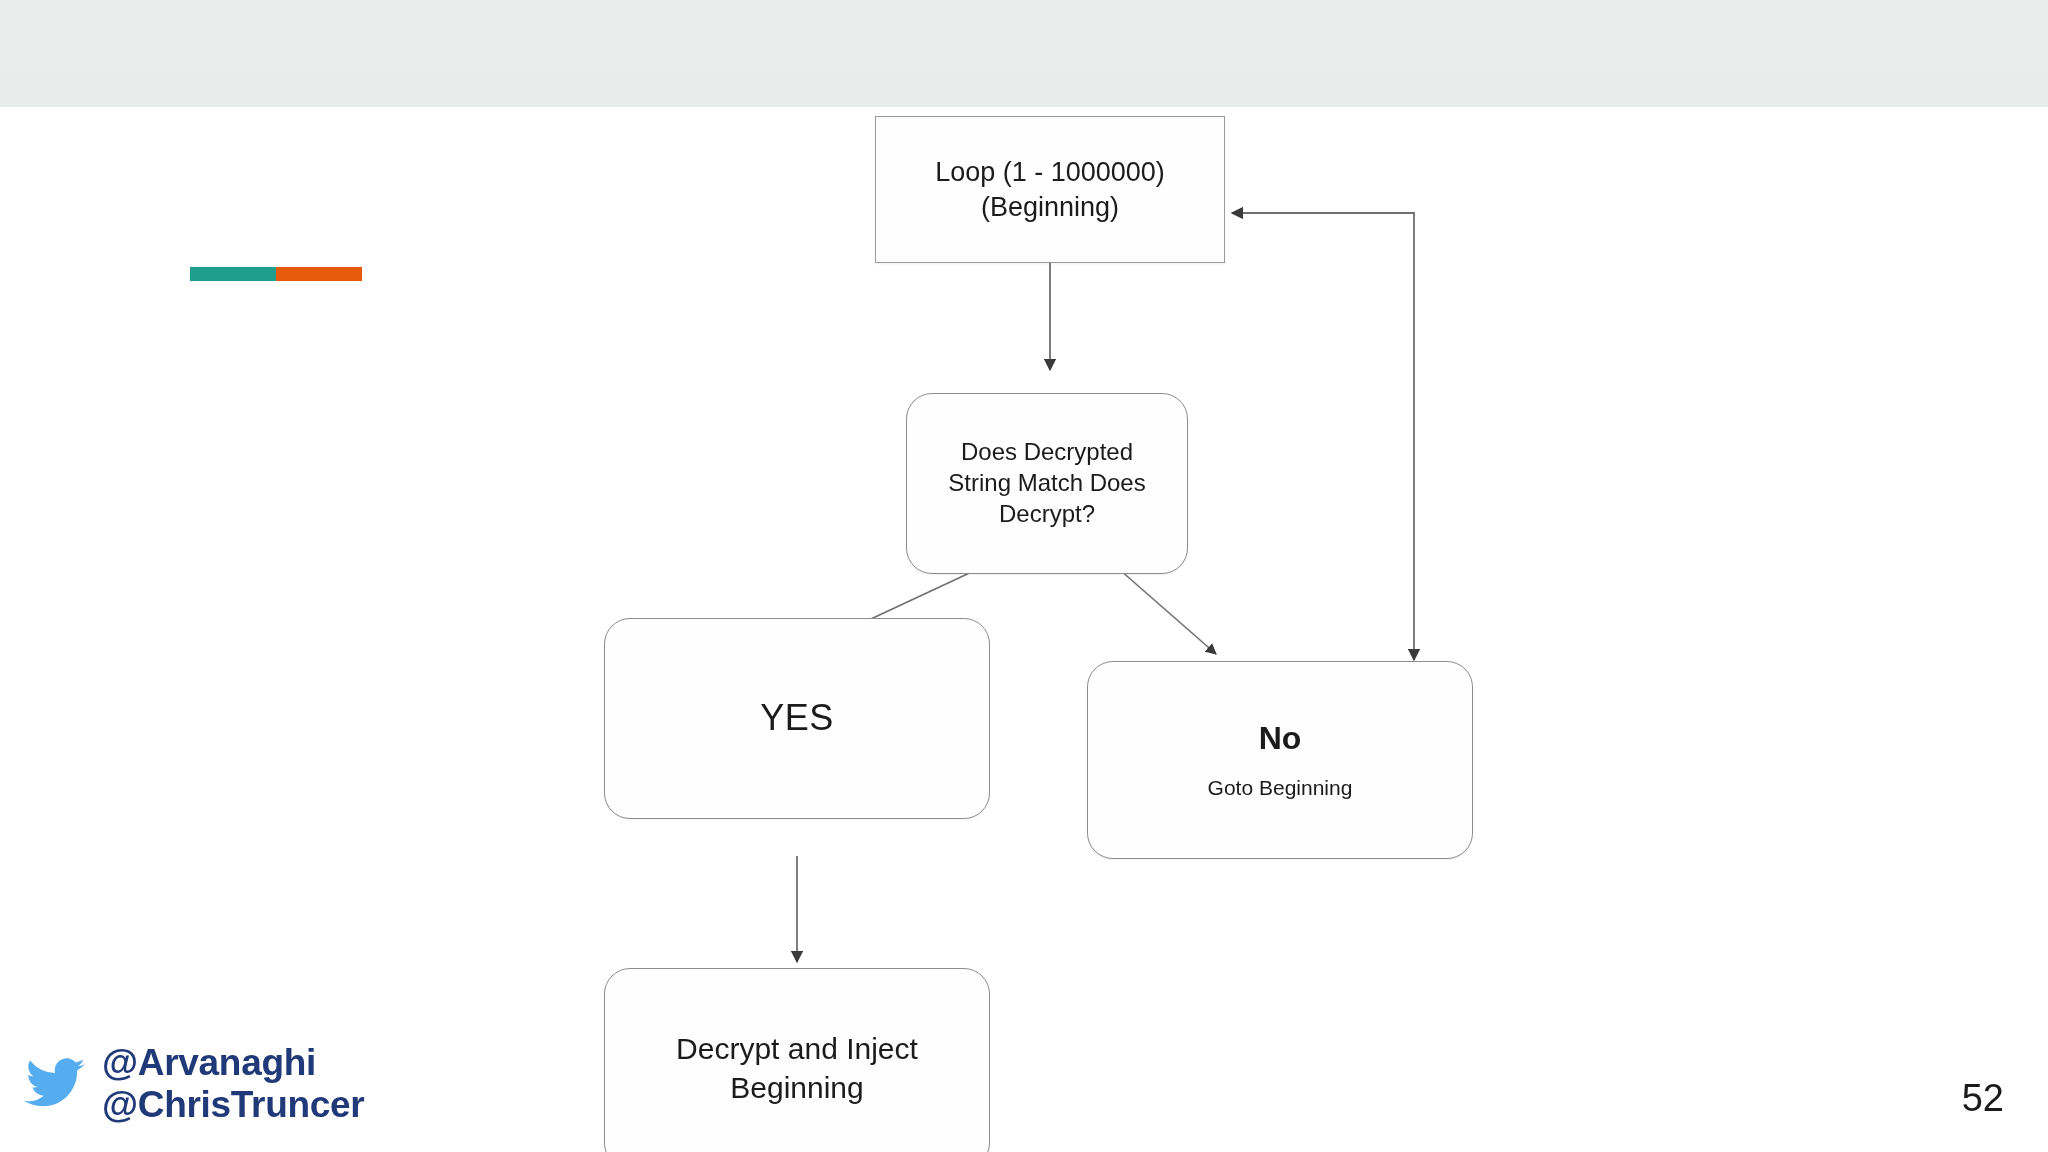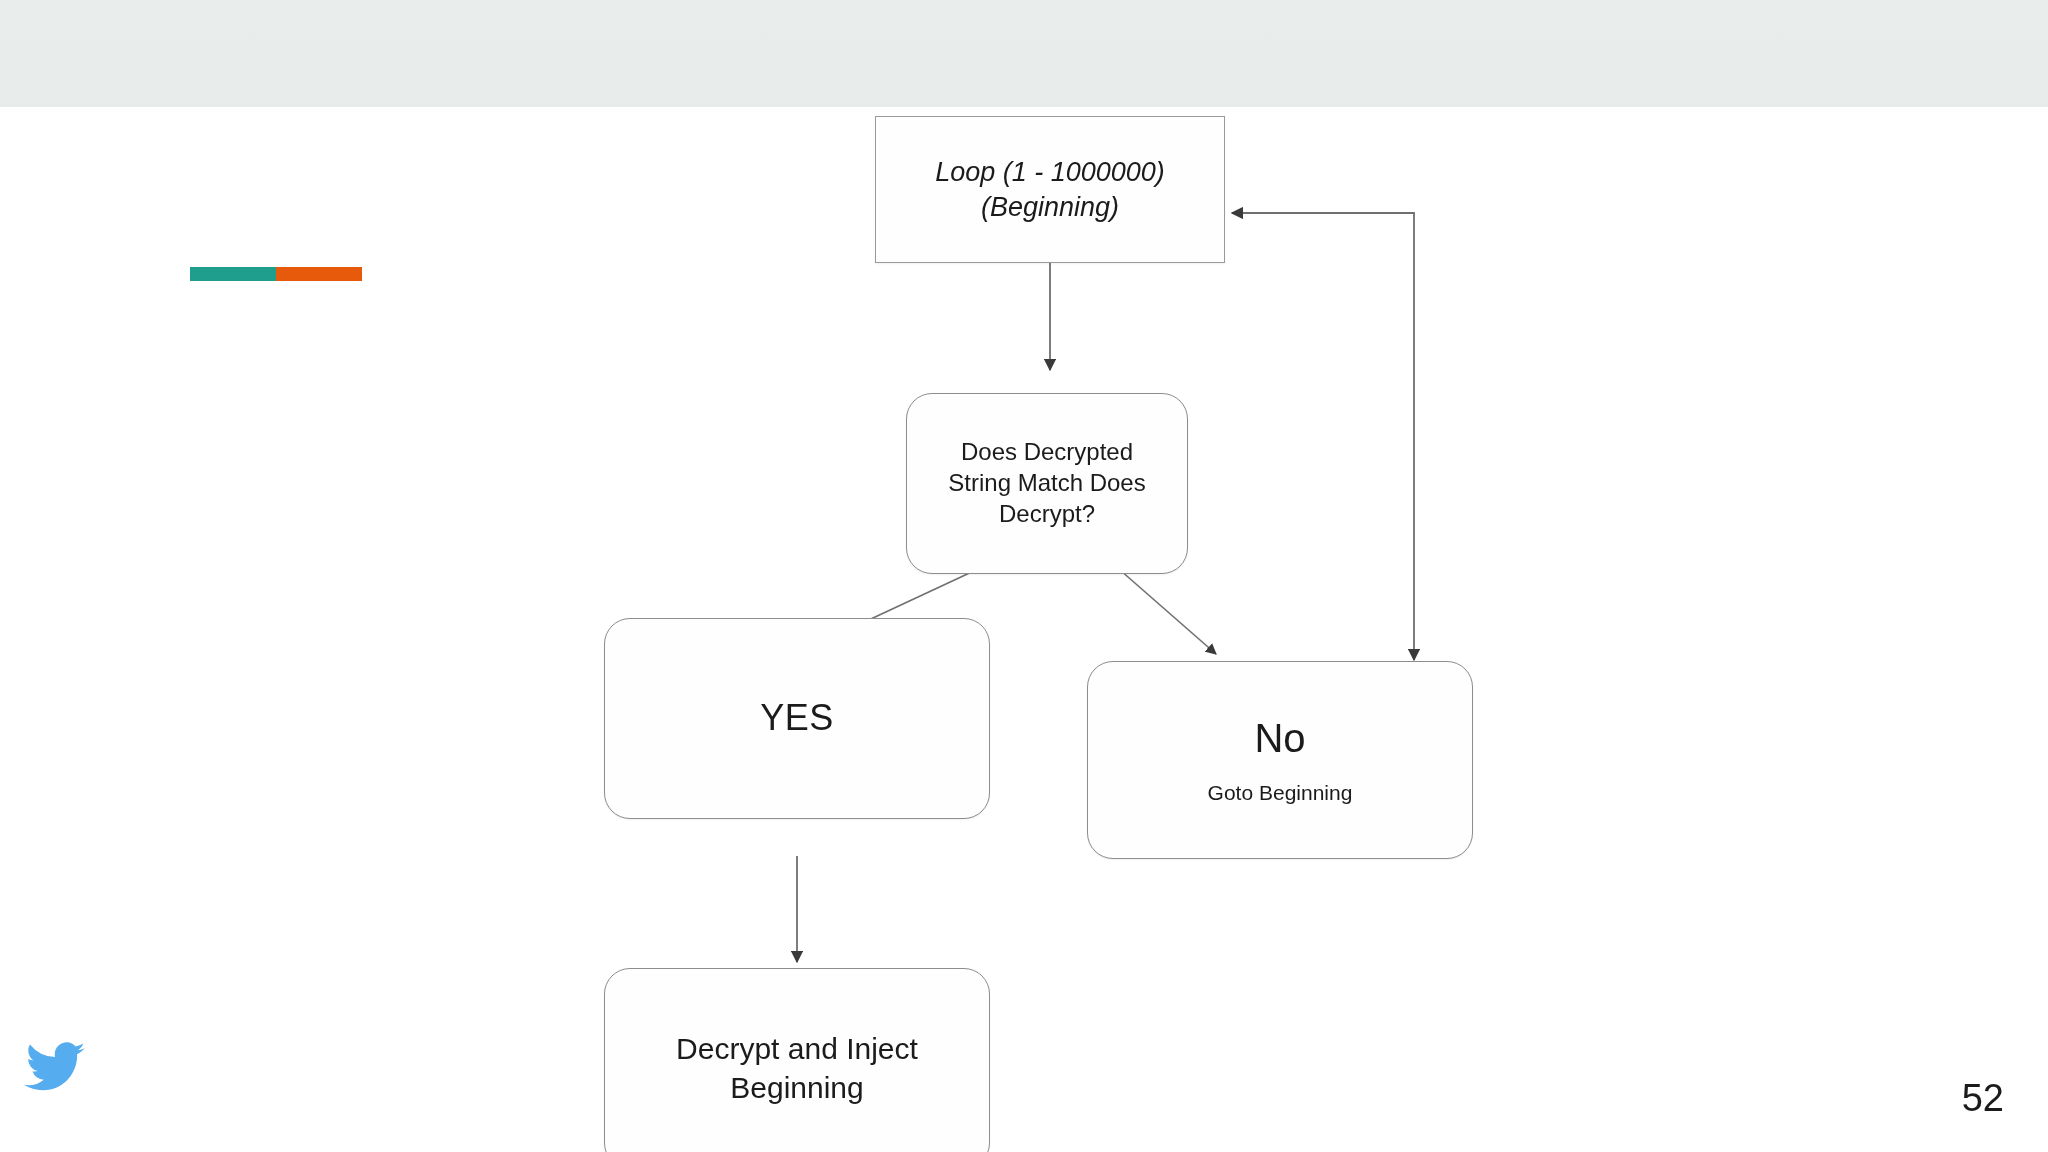--- a/index.html
+++ b/index.html
@@ -40,37 +40,37 @@
     text-align:center;
     line-height:1.28;
     box-shadow:0 1px 2px rgba(0,0,0,0.06);
   }
   .node.rounded { border-radius:26px; }
   .node .line { display:block; white-space:nowrap; }
 
   #node-loop {
     left:875px; top:116px; width:350px; height:147px;
     border-color:#9a9a9a;
-    font-size:27px; font-weight:400;font-style:italic;
+    font-size:27px; font-weight:400;
   }
   #node-decision {
     left:906px; top:376px; width:282px; height:181px;
     font-size:24px;
     margin-top:17px;
   }
   #node-decision .line { white-space:normal; }
   #node-yes {
     left:604px; top:618px; width:386px; height:201px;
     font-size:36px; letter-spacing:0.5px;
   }
   #node-no {
     left:1087px; top:661px; width:386px; height:198px;
     gap:16px;
   }
-  #node-no .no-main { font-size:40px; }
+  #node-no .no-main { font-size:32px;font-weight:bold; }
   #node-no .no-sub  { font-size:21px; }
   #node-decrypt {
     left:604px; top:968px; width:386px; height:201px;
     font-size:30px;
   }
 
   
   #twitter-block {
     position:absolute; left:24px; top:1042px;
     display:flex; align-items:center; gap:16px;
@@ -144,15 +144,19 @@
     <span class="line">Decrypt and Inject</span>
     <span class="line">Beginning</span>
   </div>
 
 </div>
 
 <div id="twitter-block">
   <svg id="twitter-bird" viewBox="0 0 24 20">
     <path fill="#55acee" d="M23.6 2.4a9.4 9.4 0 0 1-2.7.75A4.72 4.72 0 0 0 23 0.55a9.43 9.43 0 0 1-3 1.14A4.7 4.7 0 0 0 16.6 0a4.7 4.7 0 0 0-4.7 4.7c0 .37.04.73.12 1.07A13.33 13.33 0 0 1 2.3.86a4.7 4.7 0 0 0 1.45 6.27 4.66 4.66 0 0 1-2.13-.59v.06a4.7 4.7 0 0 0 3.77 4.6 4.7 4.7 0 0 1-2.12.08 4.7 4.7 0 0 0 4.39 3.26A9.43 9.43 0 0 1 0 16.5a13.3 13.3 0 0 0 7.2 2.11c8.64 0 13.37-7.16 13.37-13.37l-.02-.61A9.5 9.5 0 0 0 23.6 2.4z"></path>
   </svg>
+  <div id="handles">
+    <span>@Arvanaghi</span>
+    <span>@ChrisTruncer</span>
+  </div>
 </div>
 
 <div id="page-number">52</div>
 
 </body></html>

